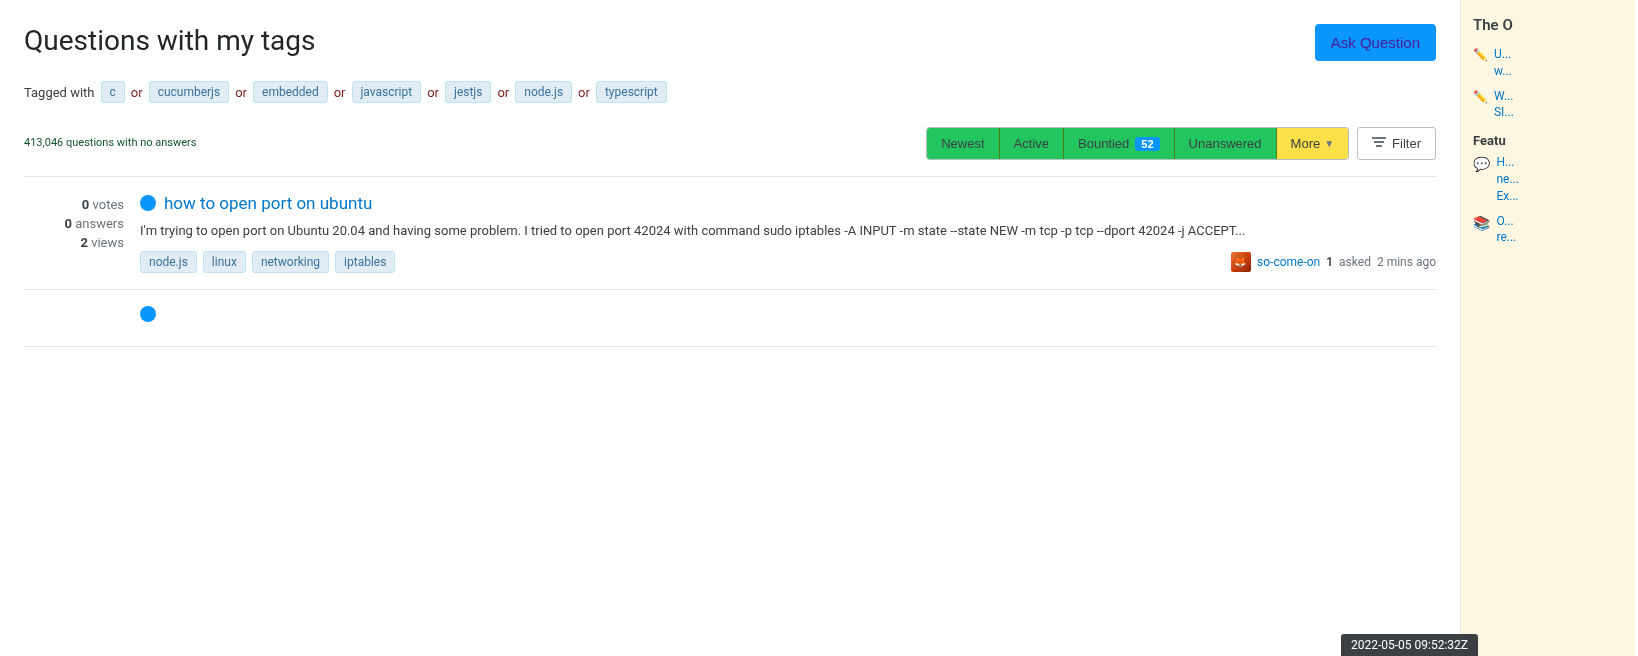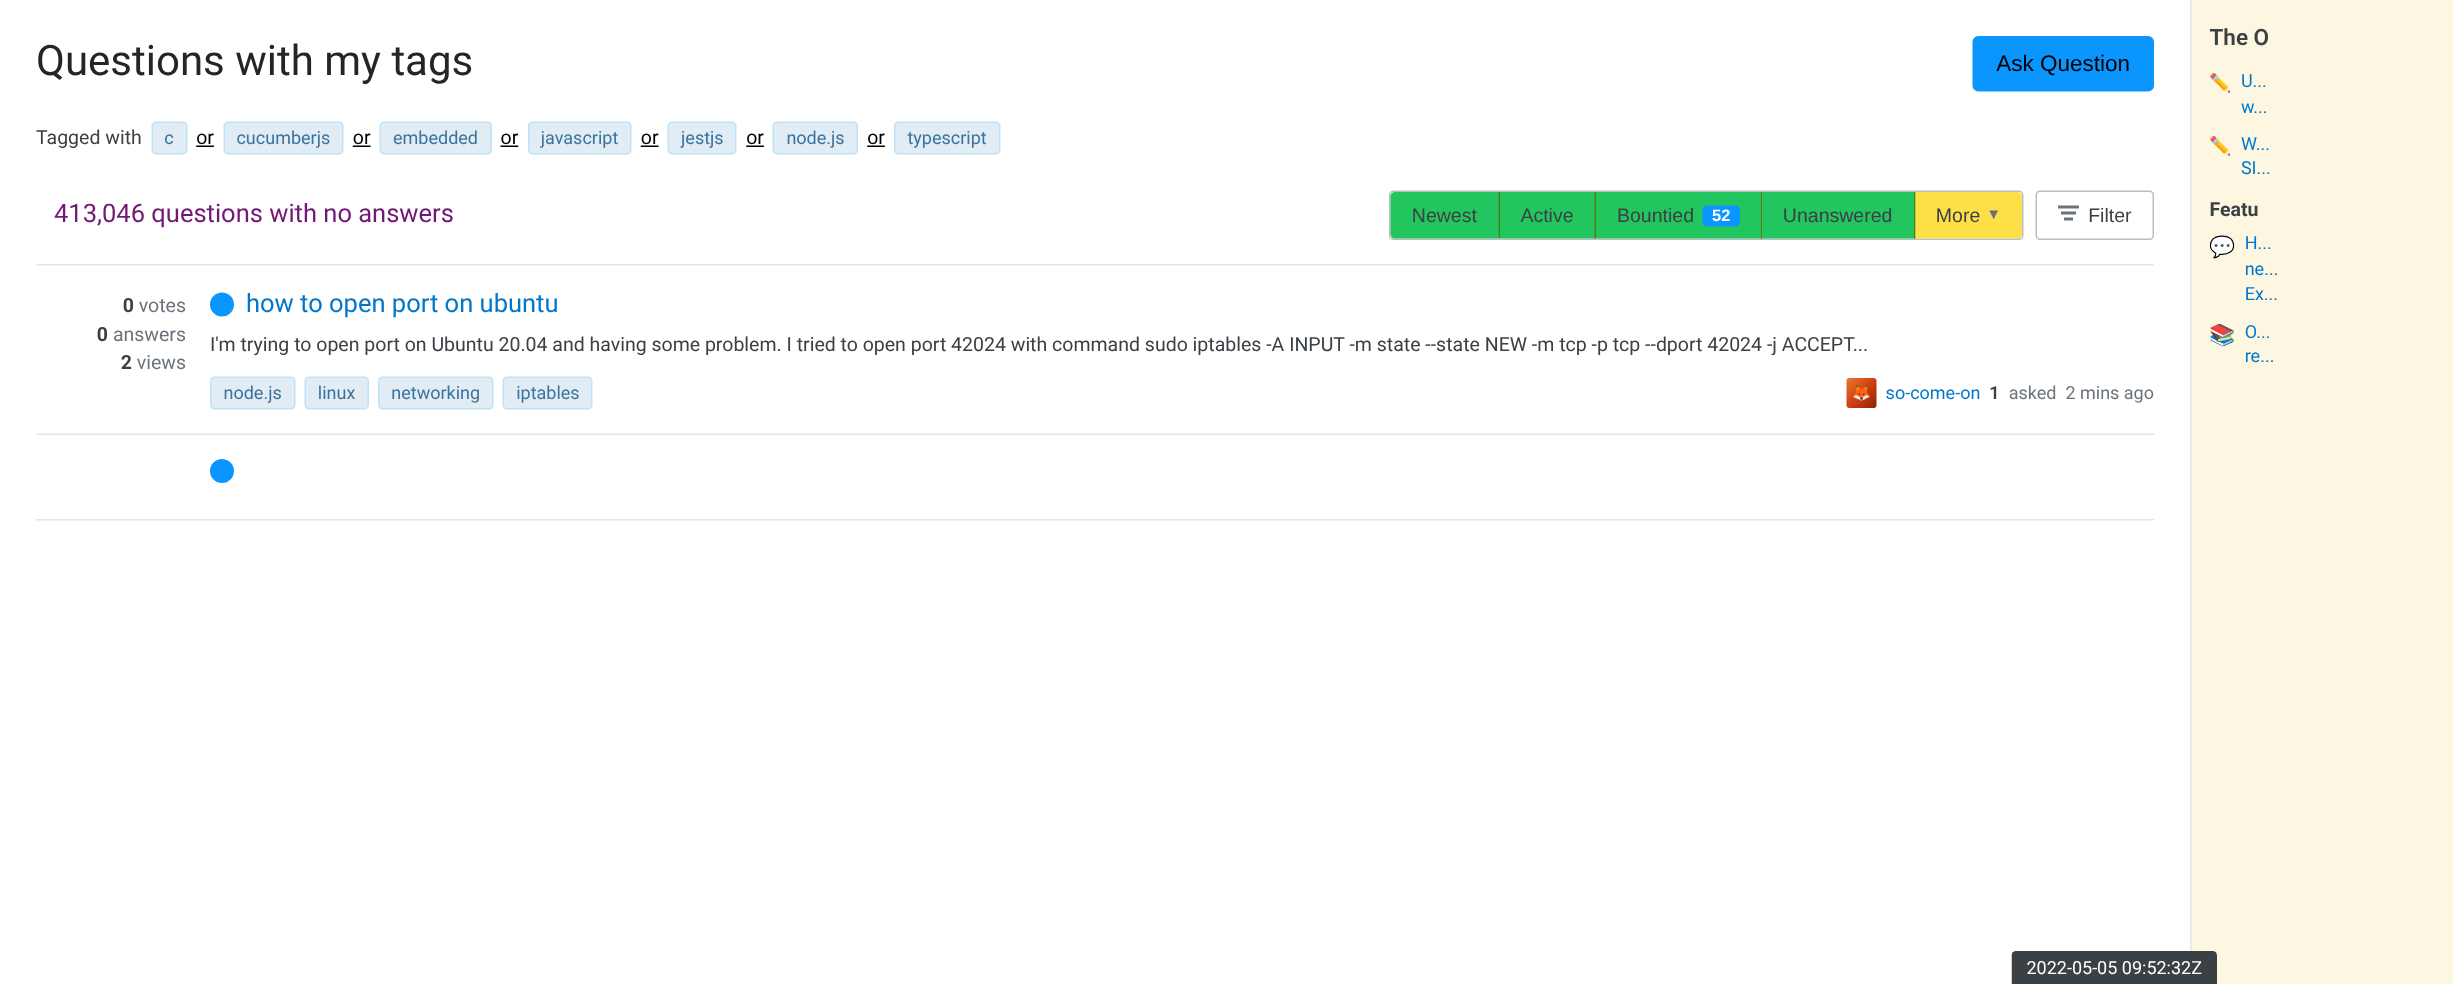--- a/index.html
+++ b/index.html
@@ -31,21 +31,21 @@
 
     .page-title {
       font-size: 28px;
       font-weight: 400;
       color: #232629;
       line-height: 1.2;
     }
 
     .ask-question-btn {
       background: #0a95ff;
-      color: #000000;
+      color: #4c1d95;
       border: none;
       border-radius: 4px;
       padding: 10px 16px;
       font-size: 15px;
       cursor: pointer;
       white-space: nowrap;
       font-weight: 400;
     }
 
     
@@ -53,22 +53,21 @@
       display: flex;
       align-items: center;
       flex-wrap: wrap;
       gap: 6px;
       margin-bottom: 24px;
       font-size: 13px;
       color: #3b4045;
     }
 
     .tags-row .or-text {
-      color: #000000;
-      text-decoration: underline;
+      color: #7f1d1d;
     }
 
     .tag-pill {
       display: inline-flex;
       align-items: center;
       background: #e1ecf4;
       color: #39739d;
       border: 1px solid #bee3f8;
       border-radius: 3px;
       padding: 3px 8px;
@@ -79,25 +78,24 @@
 
     
     .sort-row {
       display: flex;
       align-items: center;
       justify-content: space-between;
       margin-bottom: 16px;
     }
 
     .question-count {
-      font-size: 17px;
-      color: #701a75;
+      font-size: 11px;
+      color: #14532d;
       max-width: 280px;
       line-height: 1.3;
-      margin-left: 12px;
     }
 
     .sort-controls {
       display: flex;
       align-items: center;
       gap: 0;
     }
 
     .sort-tabs {
       display: flex;

